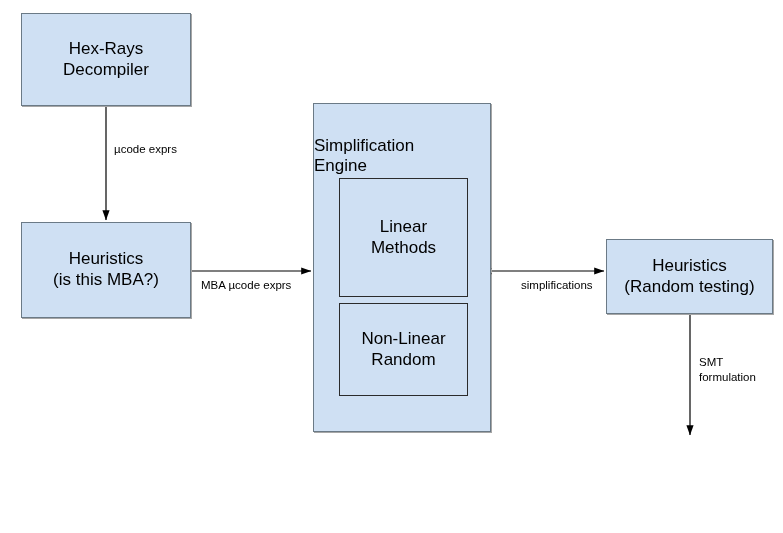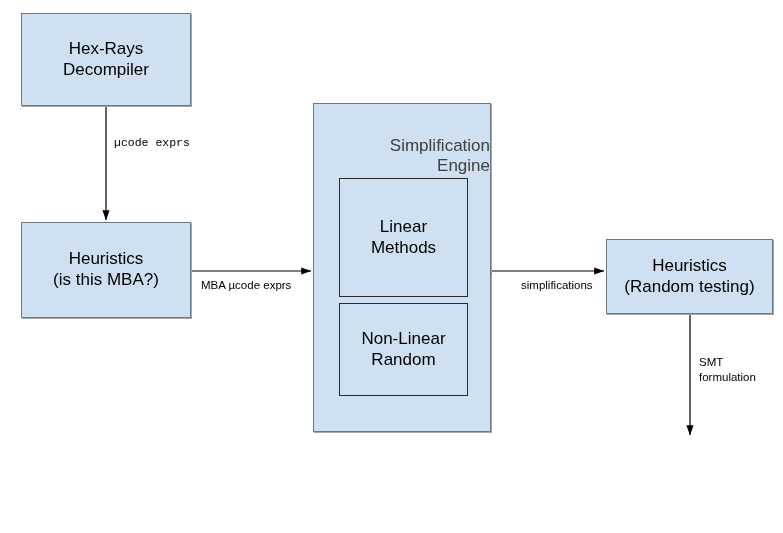--- a/index.html
+++ b/index.html
@@ -41,25 +41,25 @@
   .node.inner {
     border: 1px solid #2b2b2b;
     box-shadow: none;
     background: #cfe0f3;
   }
   .node.group {
     display: block;
     padding-top: 11px;
   }
   .group-title {
-    text-align: right;
+    text-align: left;
     font-size: 17px;
     line-height: 1.22;
     white-space: pre-line;
-    color: #404040;
+    color: #000000;
   }
   .edge-label {
     position: absolute;
     color: #000000;
     font-size: 11.5px;
     line-height: 1.3;
     white-space: pre-line;
     background: transparent;
   }
 </style>
@@ -122,21 +122,21 @@
   <div class="node inner" style="left:339px; top:178px; width:129px; height:119px;">Linear
 Methods</div>
 
   <div class="node inner" style="left:339px; top:303px; width:129px; height:93px;">Non-Linear
 Random</div>
 
   <div class="node" style="left:606px; top:239px; width:167px; height:75px;">Heuristics
 (Random testing)</div>
 
 
-  <div class="edge-label" style="left:114px; top:136px;font-family:Liberation Mono, monospace;">µcode exprs</div>
+  <div class="edge-label" style="left:114px; top:142px;">µcode exprs</div>
 
   <div class="edge-label" style="left:201px; top:278px;">MBA µcode exprs</div>
 
   <div class="edge-label" style="left:521px; top:278px;">simplifications</div>
 
   <div class="edge-label" style="left:699px; top:355px;">SMT
 formulation</div>
 
 </div>
 

